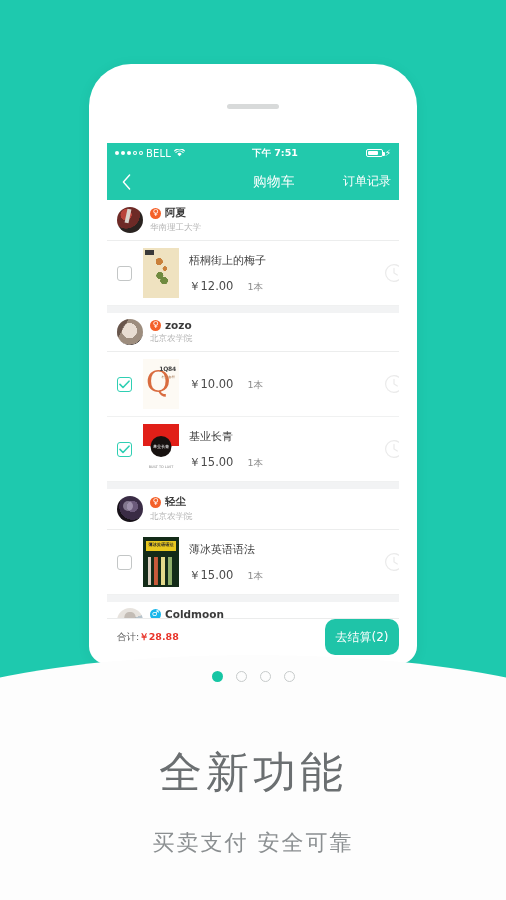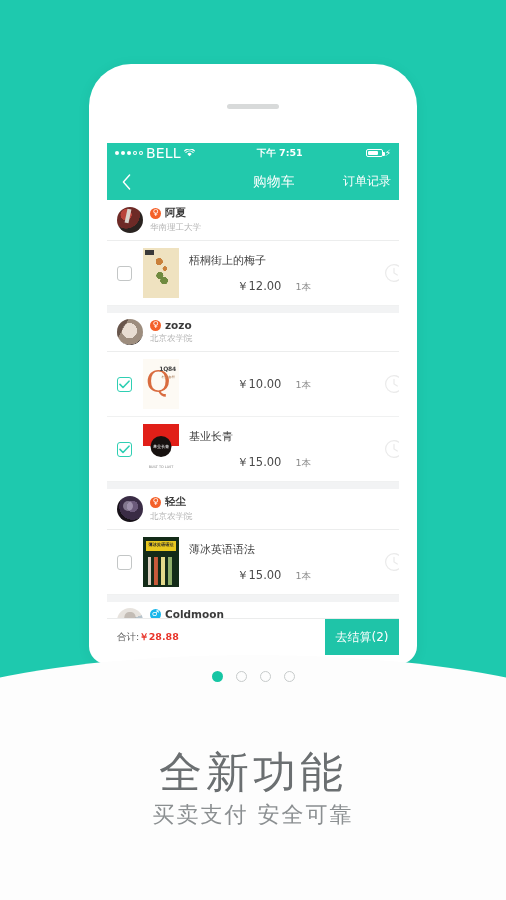--- a/index.html
+++ b/index.html
@@ -30,21 +30,21 @@
   
   .statusbar{
     height:20px;background:#22c9ac;color:#fff;
     display:flex;align-items:center;justify-content:space-between;
     padding:0 8px;font-size:9.5px;box-sizing:border-box;
   }
   .sb-left{display:flex;align-items:center;gap:3px;}
   .dots{display:flex;gap:2px;align-items:center;}
   .dots i{width:4px;height:4px;border-radius:50%;display:block;background:#fff;}
   .dots i.off{background:transparent;box-shadow:inset 0 0 0 1px #fff;}
-  .carrier{font-size:14px;letter-spacing:.2px;}
+  .carrier{font-size:10px;letter-spacing:.2px;}
   .wifi{display:inline-block;width:10px;height:8px;position:relative;}
   .wifi svg{display:block;}
   .sb-center{font-size:9.5px;font-weight:600;}
   .sb-right{display:flex;align-items:center;gap:2px;}
   .batt{width:17px;height:8px;border:1px solid #fff;border-radius:2px;position:relative;box-sizing:border-box;}
   .batt::after{content:"";position:absolute;right:-3px;top:2px;width:1.5px;height:4px;background:#fff;border-radius:0 1px 1px 0;}
   .batt em{position:absolute;left:1px;top:1px;bottom:1px;width:10px;background:#fff;border-radius:1px;display:block;}
   .bolt{font-size:9px;line-height:1;}
 
   
@@ -134,41 +134,41 @@
     font-size:3.4px;color:#888;white-space:nowrap;}
   .cover-4{background:#132b18;}
   .cover-4::before{content:"";position:absolute;left:3px;top:4px;right:3px;height:10px;background:#e8c81f;}
   .cover-4::after{content:"";position:absolute;left:2px;bottom:2px;right:2px;height:28px;
     background:
       linear-gradient(90deg,transparent 0 8%,#d8cfc0 9% 19%,transparent 20% 28%,#c85a3a 29% 39%,transparent 40% 50%,#e3d98a 51% 62%,transparent 63% 72%,#8fae6a 73% 84%,transparent 85%);}
   .cover-4 .yt{position:absolute;left:0;right:0;top:5px;text-align:center;font-size:4.2px;color:#2a2a2a;font-weight:700;z-index:2;}
 
   .item-main{flex:1;min-width:0;display:flex;flex-direction:column;justify-content:center;gap:11px;}
   .item-title{font-size:11px;color:#3d3d3d;white-space:nowrap;overflow:hidden;text-overflow:ellipsis;}
-  .item-meta{display:flex;align-items:baseline;gap:14px;margin-left:48px;}
+  .item-meta{display:flex;align-items:baseline;gap:14px;}
   .item-price{font-size:11.5px;color:#4a4a4a;}
   .item-qty{font-size:9.5px;color:#8a8a8a;}
   .item-action{
     position:absolute;right:-5px;top:50%;transform:translateY(-50%);
     width:20px;height:20px;opacity:.18;
   }
   .item-action svg{display:block;}
 
   .group-gap{height:7px;background:#f2f3f4;}
 
   
   .bottombar{
     position:absolute;left:0;right:0;bottom:0;height:36px;background:#fff;
     border-top:1px solid #ebecec;display:flex;align-items:center;justify-content:space-between;
   }
   .total{padding-left:10px;font-size:9.5px;color:#5b5b5b;}
   .total b{color:#e8342a;font-weight:600;}
   .checkout{
     background:#1fc4a8;color:#fff;font-size:12px;
-    height:36px;width:74px;display:flex;align-items:center;justify-content:center;cursor:pointer;
+    height:36px;width:74px;display:flex;align-items:center;justify-content:center;cursor:pointer;border-radius:10px;
   }
 
   
   .arc{
     position:absolute;left:-130px;right:-130px;top:655px;height:420px;
     background:#fdfdfd;border-radius:50% 50% 0 0 / 90px 90px 0 0;
   }
 
   
   .pager{
@@ -177,21 +177,21 @@
   }
   .pdot{width:11px;height:11px;border-radius:50%;box-sizing:border-box;cursor:pointer;}
   .pdot.on{background:#16c6a4;}
   .pdot.off{background:transparent;border:1.3px solid #c7cbcb;}
 
   
   .caption{
     position:absolute;left:0;right:0;top:746px;text-align:center;z-index:6;
   }
   .cap-h{font-size:43px;color:#6b6f71;letter-spacing:4px;font-weight:400;line-height:1.25;}
-  .cap-s{font-size:22px;color:#8b8f91;letter-spacing:2px;margin-top:0;font-weight:400;}
+  .cap-s{font-size:22px;color:#8b8f91;letter-spacing:2px;margin-top:28px;font-weight:400;}
 </style>
 </head>
 <body>
 
 <div class="stage">
 
   <div class="phone">
     <div class="speaker"></div>
 
     <div class="screen">

